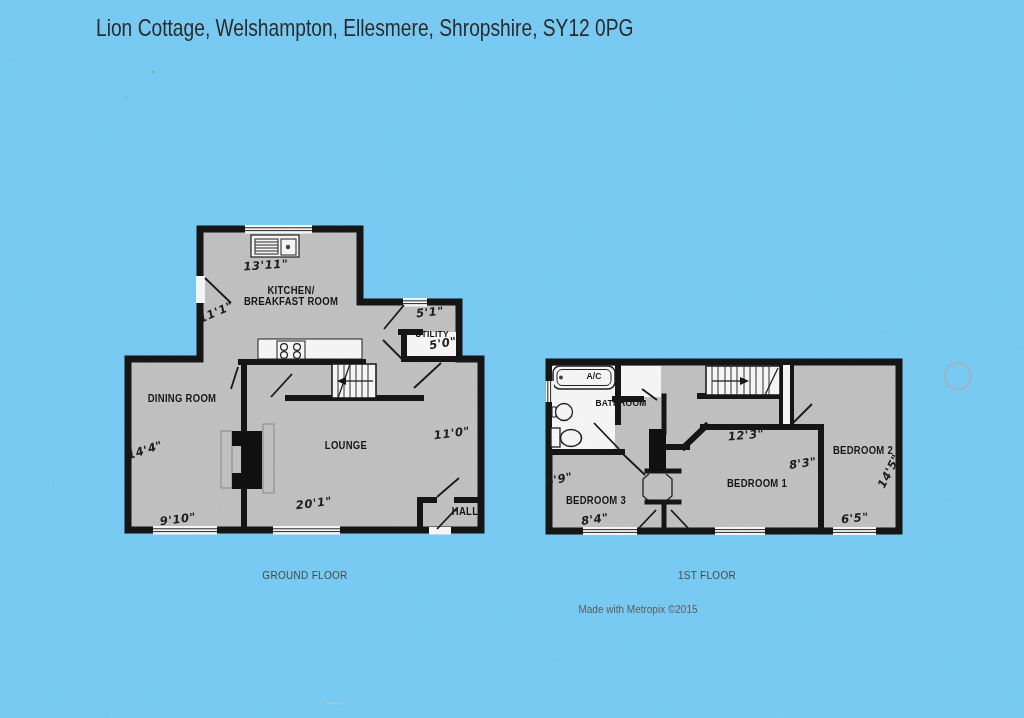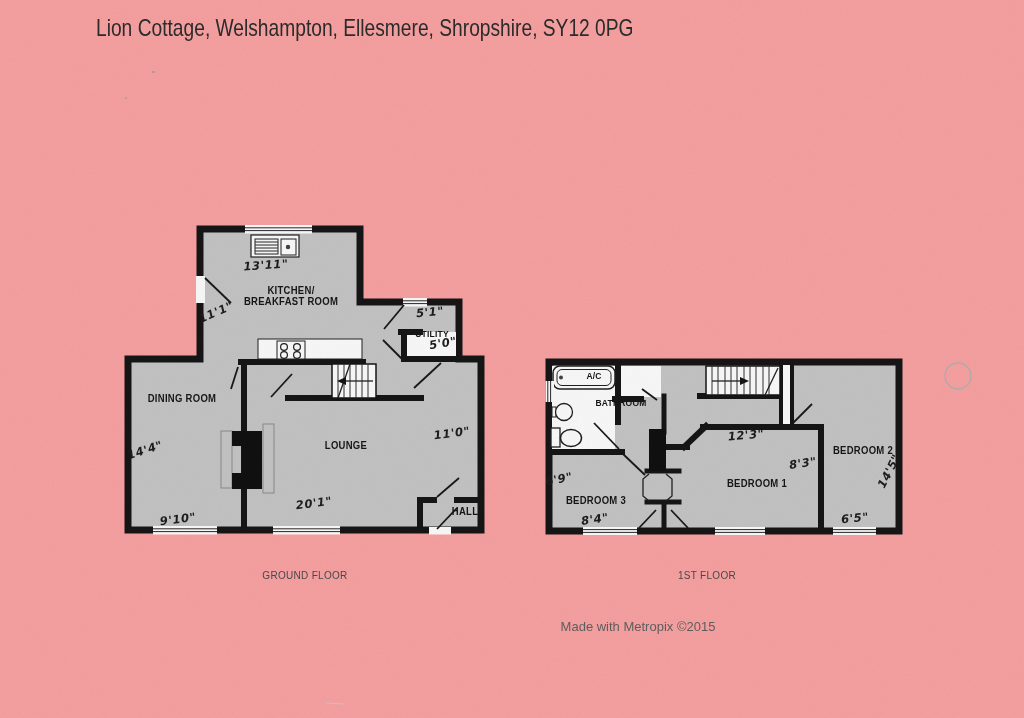--- a/index.html
+++ b/index.html
@@ -1,18 +1,18 @@
 <!DOCTYPE html>
 <html><head>
 <meta charset="utf-8">
 <style>
   html,body { margin:0; padding:0; background:#ffffff; }
   #canvas {
     position:relative; width:1024px; height:718px;
-    background:#fca5a5; overflow:hidden;
+    background:#7dd3fc; overflow:hidden;
     font-family:"Liberation Sans", sans-serif;
   }
   svg.plan { position:absolute; left:0; top:0; }
 
   
   .outer { stroke:#161616; stroke-width:7; fill-rule:evenodd; }
   .wall  { stroke:#161616; stroke-width:6; stroke-linecap:square; }
   .wall5 { stroke:#161616; stroke-width:5; stroke-linecap:square; }
   .wall4 { stroke:#161616; stroke-width:4; stroke-linecap:butt; }
   .thin  { stroke:#222222; stroke-width:1.3; fill:none; }
@@ -21,21 +21,21 @@
   .fixture { fill:#ffffff; stroke:#222222; }
   .hearth { fill:none; stroke:#8e8e8e; stroke-width:1; }
   .tread { stroke:#333; stroke-width:1; }
 
   
   .t { position:absolute; white-space:nowrap; color:#161616; }
   .rl { font-family:"Liberation Sans",sans-serif; font-weight:700; font-size:10px; letter-spacing:.3px; }
   .rl-sm { font-family:"Liberation Sans",sans-serif; font-weight:700; font-size:8.5px; letter-spacing:.2px; }
   .hd { font-family:"DejaVu Sans",sans-serif; font-style:italic; font-weight:700; font-size:11.5px; letter-spacing:.6px; color:#1c1c1c; }
   .cap { font-size:10px; color:#474747; letter-spacing:.3px; }
-  .credit { font-size:13px; color:#5d5d5d;margin-top:17px; }
+  .credit { font-size:10px; color:#5d5d5d; }
   #title {
     position:absolute; left:96px; top:14px;
     font-size:24px; color:#2b2b2b; letter-spacing:0;
     transform:scaleX(.8); transform-origin:left top; white-space:nowrap;
   }
   .kitchen-lines { text-align:center; line-height:11px; }
 </style>
 </head>
 <body>
 

